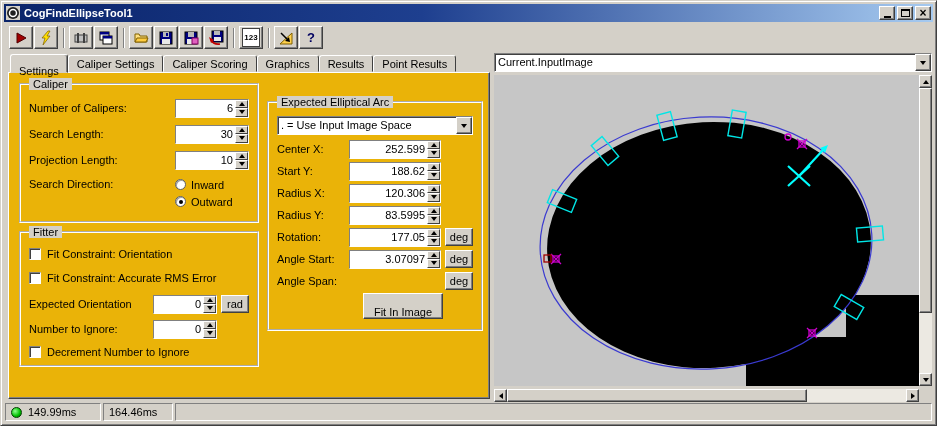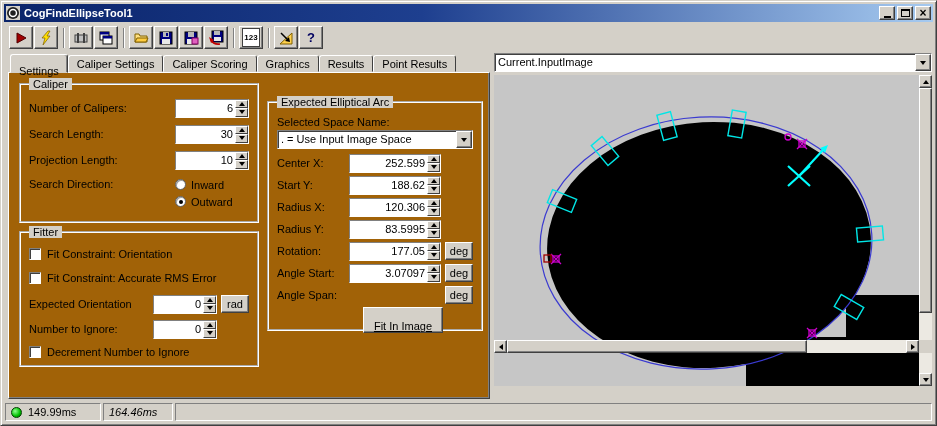--- a/index.html
+++ b/index.html
@@ -33,21 +33,21 @@
   .t123 { font-size: 8px; font-weight: bold; border: 1px solid #404040; padding: 4px 1px; background: #fff; }
   .thelp { font-size: 13px; font-weight: bold; color: #000060; }
 
   
   .tabctrl { position: absolute; left: 7px; top: 52px; width: 482px; height: 346px; }
   .tabstrip { height: 19px; display: flex; align-items: flex-end; position: relative; z-index: 3; padding-left: 2px; }
   .tab { height: 17px; padding: 2px 8px 0 8px; background: #d4d0c8;
     border: 1px solid; border-color: #ffffff #404040 #d4d0c8 #ffffff;
     border-radius: 3px 3px 0 0; white-space: nowrap; }
   .tab.active { height: 19px; padding-top: 10px; margin-bottom: -1px; box-shadow: inset -1px 0 0 #808080; }
-  .tabpage { position: absolute; left: 0; top: 19px; right: 0; bottom: 0; background: #a16207;
+  .tabpage { position: absolute; left: 0; top: 19px; right: 0; bottom: 0; background: #eab308;
     border: 1px solid; border-color: #ffffff #404040 #404040 #ffffff; box-shadow: inset -1px -1px 0 #808080; }
 
   
   .group { position: absolute; border: 2px groove #ffffff; padding: 13px 8px 0 8px; }
   .group-title { position: absolute; top: -7px; left: 8px; background: #d4d0c8; padding: 0 4px; }
   .g-caliper { left: 10px; top: 10px;  width: 240px; height: 140px; }
   .g-fitter  { left: 10px; top: 158px; width: 240px; height: 136px; }
   .g-arc     { left: 258px; top: 28px; width: 216px; height: 230px; }
 
   .frow { display: flex; align-items: center; height: 20px; margin-bottom: 6px; }
@@ -58,36 +58,36 @@
   .spin { display: inline-flex; height: 19px; background: #fff; border: 1px solid; border-color: #808080 #ffffff #ffffff #808080; box-shadow: inset 1px 1px 0 #404040; }
   .spin input { flex: 1; min-width: 0; border: none; outline: none; background: #fff; font: inherit; text-align: right; padding: 0 2px; }
   .spin-btns { width: 13px; display: flex; flex-direction: column; }
   .spin-btns button { flex: 1; display: flex; align-items: center; justify-content: center; padding: 0; background: #d4d0c8; border: 1px solid; border-color: #ffffff #404040 #404040 #ffffff; }
   .tri-up { width: 0; height: 0; border-left: 3px solid transparent; border-right: 3px solid transparent; border-bottom: 4px solid #000; }
   .tri-down { width: 0; height: 0; border-left: 3px solid transparent; border-right: 3px solid transparent; border-top: 4px solid #000; }
   .w74 { width: 74px; } .w64 { width: 64px; } .w92 { width: 92px; }
 
   .unit-slot { width: 32px; display: flex; justify-content: flex-end; }
   .unit-btn { width: 28px; height: 18px; font: inherit; }
-  .push-btn { height: 19px; font: inherit; padding: 12px 10px; text-decoration: underline; }
+  .push-btn { height: 19px; font: inherit; padding: 12px 10px; }
 
   
   .radio { width: 11px; height: 11px; border-radius: 50%; background: #fff; border: 1px solid #606060; box-shadow: inset 1px 1px 0 #a0a0a0; display: inline-flex; align-items: center; justify-content: center; margin-right: 5px; flex: none; }
   .radio .dot { width: 4px; height: 4px; border-radius: 50%; background: #000; }
   .checkbox { width: 12px; height: 12px; background: #fff; border: 1px solid; border-color: #808080 #ffffff #ffffff #808080; box-shadow: inset 1px 1px 0 #404040; margin-right: 6px; flex: none; }
   .cbrow { display: flex; align-items: center; height: 16px; margin-bottom: 8px; white-space: nowrap; }
   .radio-line { display: flex; align-items: center; height: 17px; white-space: nowrap; }
 
   
   .combo { display: flex; height: 19px; background: #fff; border: 1px solid; border-color: #808080 #ffffff #ffffff #808080; box-shadow: inset 1px 1px 0 #404040; }
   .combo-text { flex: 1; padding: 2px 3px; white-space: nowrap; overflow: hidden; }
   .combo-btn { width: 16px; display: flex; align-items: center; justify-content: center; background: #d4d0c8; border: 1px solid; border-color: #ffffff #404040 #404040 #ffffff; box-shadow: inset -1px -1px 0 #808080; }
 
   
-  .display-panel { position: absolute; left: 493px; top: 52px; width: 438px; height: 300px; }
+  .display-panel { position: absolute; left: 493px; top: 52px; width: 438px; height: 349px; }
   .img-combo { position: absolute; left: 0; top: 0; right: 0; }
   .image-area { position: absolute; left: 0; top: 22px; width: 425px; height: 311px; background: #c6c6c6; overflow: hidden; }
   .corner { position: absolute; right: 0; bottom: 0; width: 13px; height: 13px; background: #d4d0c8; }
 
   .vscroll { position: absolute; right: 0; top: 22px; width: 13px; height: 311px; background: #ece9e2; }
   .hscroll { position: absolute; left: 0; bottom: 0; width: 425px; height: 13px; background: #ece9e2; }
   .sb-btn { position: absolute; width: 13px; height: 13px; display: flex; align-items: center; justify-content: center; }
   .vscroll .sb-up { top: 0; } .vscroll .sb-down { bottom: 0; }
   .hscroll .sb-left { left: 0; } .hscroll .sb-right { right: 0; }
   .v-thumb { position: absolute; left: 0; top: 13px; width: 13px; height: 225px; }
@@ -326,21 +326,20 @@
 
         <div class="cbrow" style="margin-bottom:0;">
           <span class="checkbox"></span>
           <span>Decrement Number to Ignore</span>
         </div>
       </div>
 
       <div class="group g-arc">
         <span class="group-title">Expected Elliptical Arc</span>
 
-        <div style="height:14px;">Selected Space Name:</div>
         <div class="combo" style="margin-bottom:4px;">
           <span class="combo-text">. = Use Input Image Space</span>
           <span class="combo-btn">
               <i class="tri-down"></i>
             </span>
         </div>
 
         <div class="frow">
           <span class="flabel">Center X:</span>
           <span class="spin w92">
@@ -523,19 +522,19 @@
     </div>
 
     <div class="corner"></div>
   </div>
 
   <div class="statusbar">
     <div class="sb-cell" style="width:96px;">
       <span class="sb-led"></span>
       <span>149.99ms</span>
     </div>
-    <div class="sb-cell" style="width:70px;font-style:italic;">
+    <div class="sb-cell" style="width:70px;">
       <span>164.46ms</span>
     </div>
     <div class="sb-cell sb-fill"></div>
   </div>
 
 </div>
 
 </body></html>

